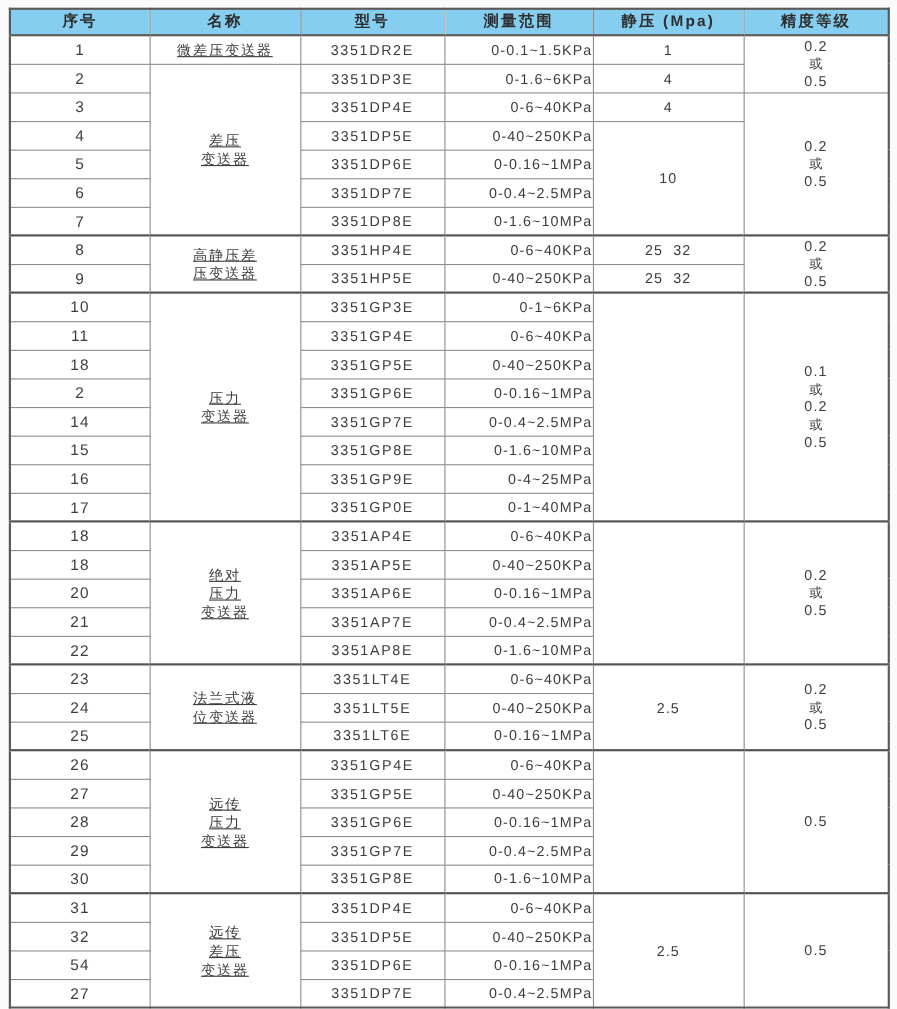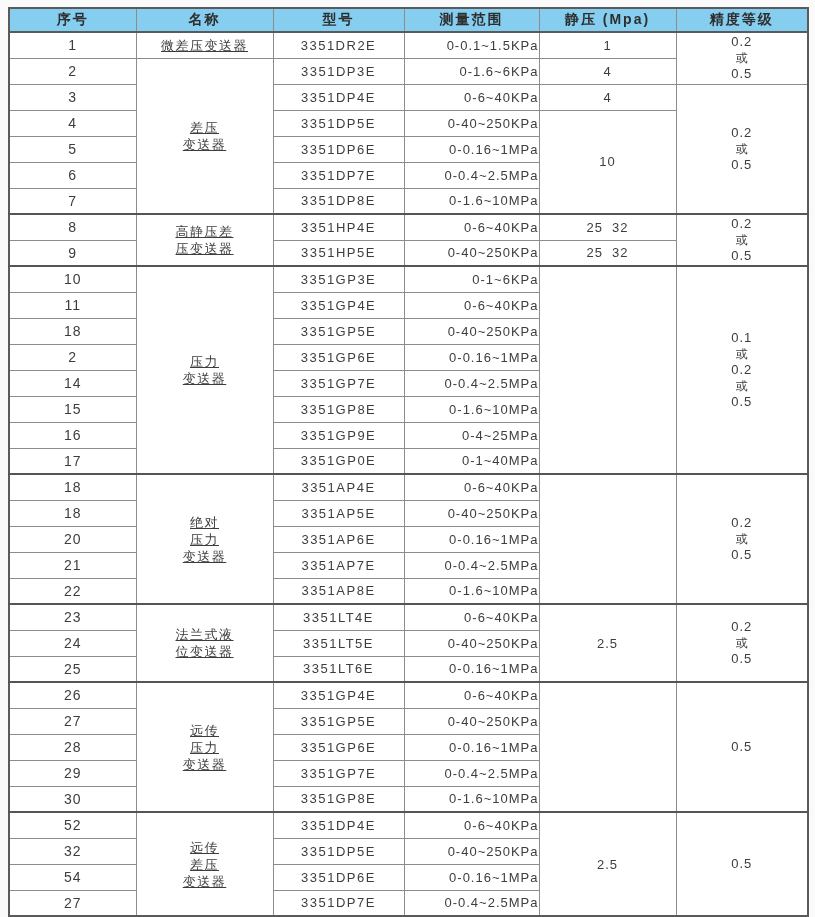--- a/index.html
+++ b/index.html
@@ -298,21 +298,21 @@
           <td class="cell-no">29</td>
           <td class="cell-model">3351GP7E</td>
           <td class="cell-range">0-0.4~2.5MPa</td>
         </tr>
         <tr class="group-end">
           <td class="cell-no">30</td>
           <td class="cell-model">3351GP8E</td>
           <td class="cell-range">0-1.6~10MPa</td>
         </tr>
         <tr>
-          <td class="cell-no">52</td>
+          <td class="cell-no">31</td>
           <td class="cell-name" rowspan="4">
             <div>远传</div>
             <div>差压</div>
             <div>变送器</div>
           </td>
           <td class="cell-model">3351DP4E</td>
           <td class="cell-range">0-6~40KPa</td>
           <td class="cell-static" rowspan="4">2.5</td>
           <td class="cell-acc" rowspan="4">
             <div>0.5</div>

